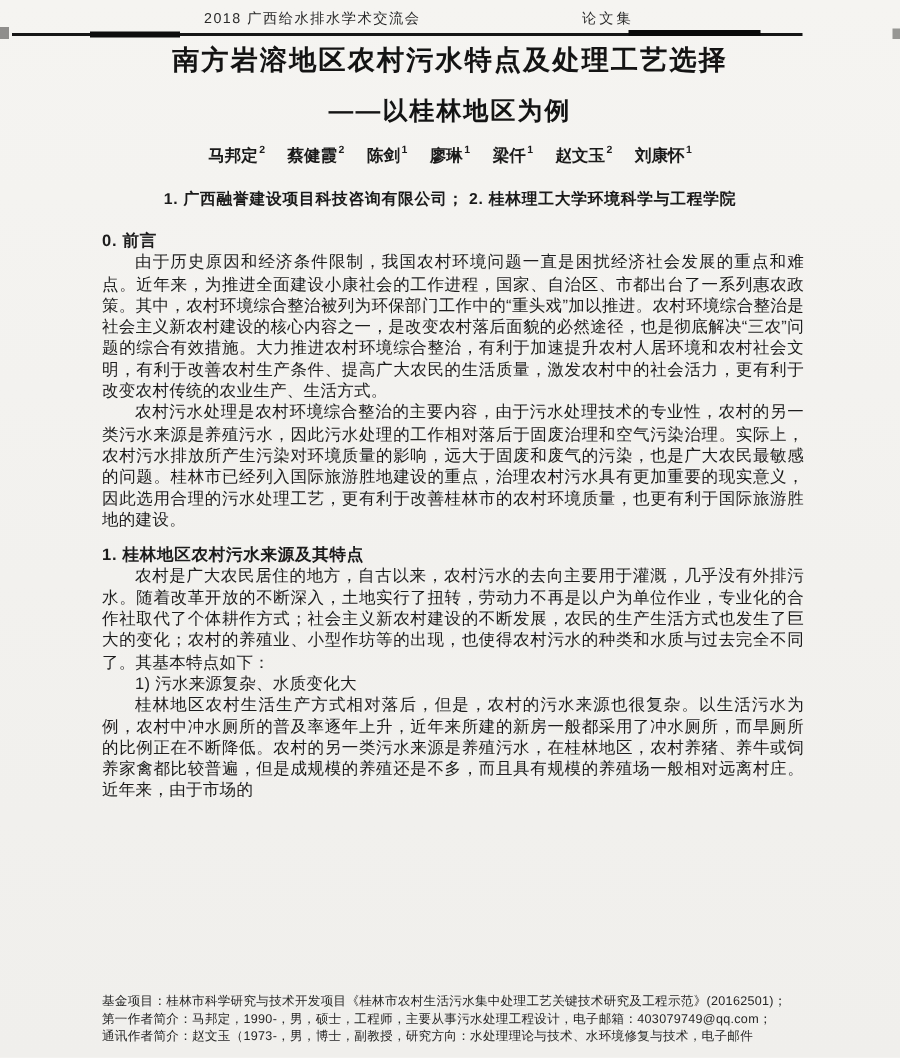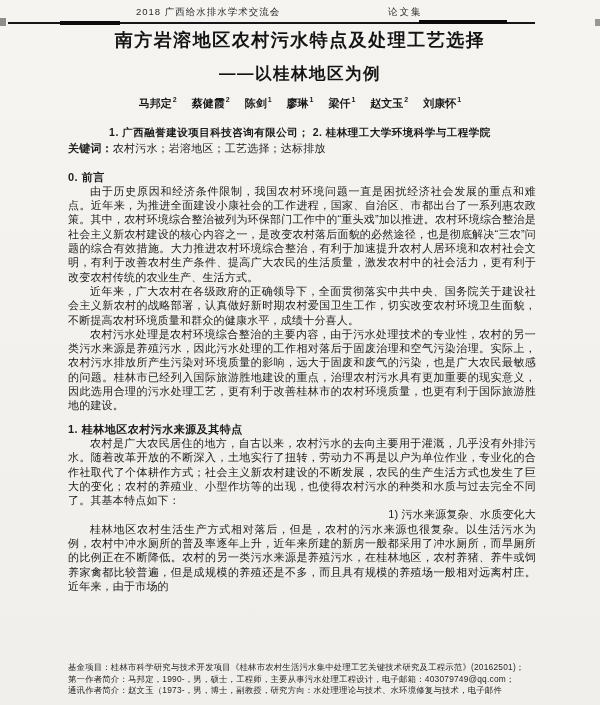--- a/index.html
+++ b/index.html
@@ -31,21 +31,21 @@
   .affil{margin-top:15px;text-align:center;font-size:10.5px;font-weight:bold;letter-spacing:.5px;color:#1a1a1a;}
 
   .colmn{margin:0 64px 0 68px;}
   .abstract{margin-top:17px;font-size:11px;line-height:14.6px;text-align:justify;letter-spacing:.2px;}
   .abstract b, .keywords b{font-weight:bold;}
   .keywords{margin-top:1px;font-size:11px;line-height:14.6px;letter-spacing:.2px;}
 
   .body-text{margin-top:14px;font-size:11px;line-height:14.3px;letter-spacing:.2px;}
   .body-text h3{font-size:11px;font-weight:bold;margin:9px 0 0 0;letter-spacing:.5px;}
   .body-text p{margin:0;text-indent:2em;text-align:justify;}
-  .body-text .subpoint{margin:0;text-indent:2em;text-align:right;}
+  .body-text .subpoint{margin:0;text-indent:2em;text-align:left;}
 
   .footnotes{position:absolute;left:68px;right:56px;bottom:8px;font-size:8.4px;line-height:11.6px;color:#262626;letter-spacing:.2px;}
   .footnotes div{white-space:normal;}
 </style>
 </head>
 <body>
 
 <div class="page">
 
   <div class="runhead">
@@ -68,26 +68,24 @@
     <span><span>陈剑</span><sup>1</sup></span>
     <span><span>廖琳</span><sup>1</sup></span>
     <span><span>梁仟</span><sup>1</sup></span>
     <span><span>赵文玉</span><sup>2</sup></span>
     <span><span>刘康怀</span><sup>1</sup></span>
   </div>
 
   <div class="affil">1. 广西融誉建设项目科技咨询有限公司；  2.  桂林理工大学环境科学与工程学院</div>
 
   <div class="colmn">
-    <div class="keywords"><b>关键词：</b><span>农村污水；岩溶地区；工艺选择；达标排放</span></div>
 
     <div class="body-text">
       <h3>0.  前言</h3>
       <p>由于历史原因和经济条件限制，我国农村环境问题一直是困扰经济社会发展的重点和难点。近年来，为推进全面建设小康社会的工作进程，国家、自治区、市都出台了一系列惠农政策。其中，农村环境综合整治被列为环保部门工作中的“重头戏”加以推进。农村环境综合整治是社会主义新农村建设的核心内容之一，是改变农村落后面貌的必然途径，也是彻底解决“三农”问题的综合有效措施。大力推进农村环境综合整治，有利于加速提升农村人居环境和农村社会文明，有利于改善农村生产条件、提高广大农民的生活质量，激发农村中的社会活力，更有利于改变农村传统的农业生产、生活方式。</p>
-      <p>近年来，广大农村在各级政府的正确领导下，全面贯彻落实中共中央、国务院关于建设社会主义新农村的战略部署，认真做好新时期农村爱国卫生工作，切实改变农村环境卫生面貌，不断提高农村环境质量和群众的健康水平，成绩十分喜人。</p>
       <p>农村污水处理是农村环境综合整治的主要内容，由于污水处理技术的专业性，农村的另一类污水来源是养殖污水，因此污水处理的工作相对落后于固废治理和空气污染治理。实际上，农村污水排放所产生污染对环境质量的影响，远大于固废和废气的污染，也是广大农民最敏感的问题。桂林市已经列入国际旅游胜地建设的重点，治理农村污水具有更加重要的现实意义，因此选用合理的污水处理工艺，更有利于改善桂林市的农村环境质量，也更有利于国际旅游胜地的建设。</p>
 
       <h3>1.  桂林地区农村污水来源及其特点</h3>
       <p>农村是广大农民居住的地方，自古以来，农村污水的去向主要用于灌溉，几乎没有外排污水。随着改革开放的不断深入，土地实行了扭转，劳动力不再是以户为单位作业，专业化的合作社取代了个体耕作方式；社会主义新农村建设的不断发展，农民的生产生活方式也发生了巨大的变化；农村的养殖业、小型作坊等的出现，也使得农村污水的种类和水质与过去完全不同了。其基本特点如下：</p>
       <p class="subpoint">1) 污水来源复杂、水质变化大</p>
       <p>桂林地区农村生活生产方式相对落后，但是，农村的污水来源也很复杂。以生活污水为例，农村中冲水厕所的普及率逐年上升，近年来所建的新房一般都采用了冲水厕所，而旱厕所的比例正在不断降低。农村的另一类污水来源是养殖污水，在桂林地区，农村养猪、养牛或饲养家禽都比较普遍，但是成规模的养殖还是不多，而且具有规模的养殖场一般相对远离村庄。近年来，由于市场的</p>
     </div>
   </div>
 
   <div class="footnotes">

